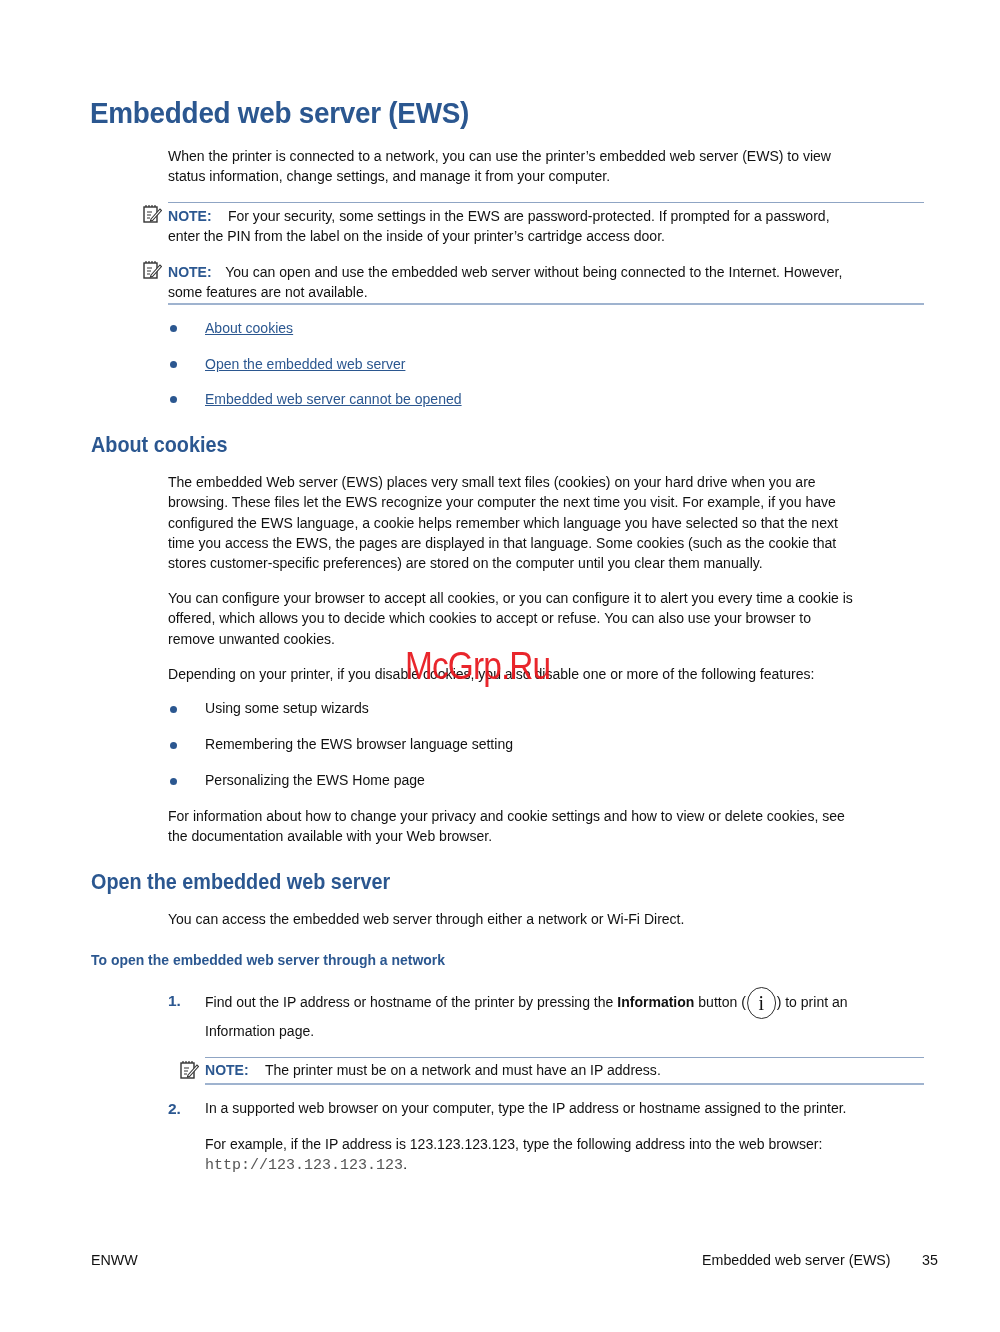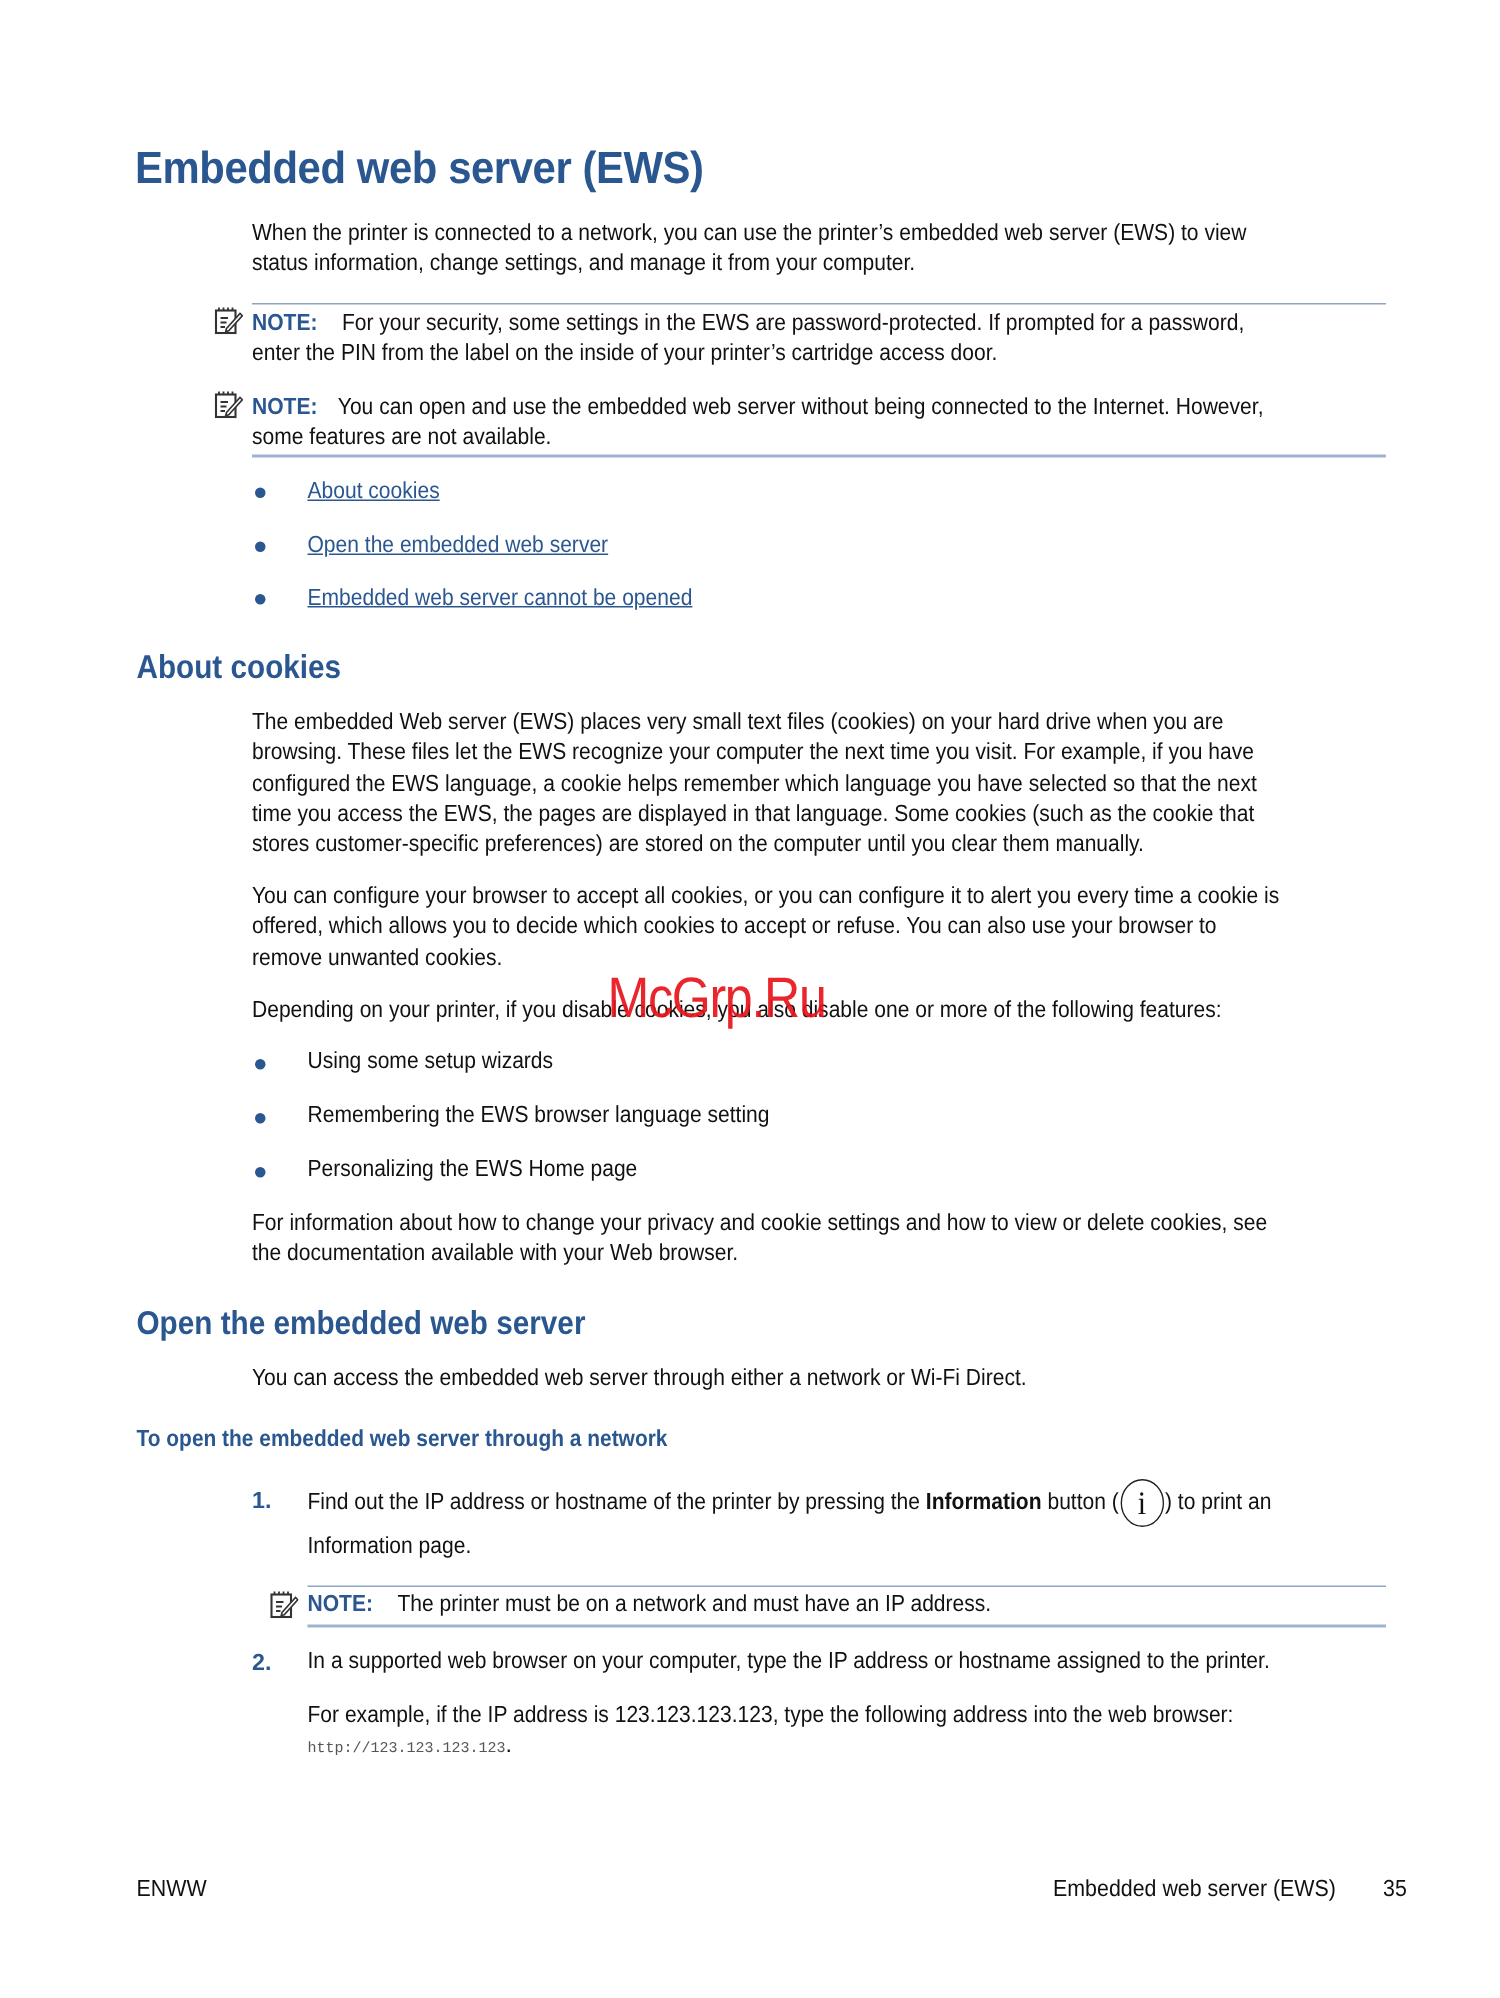--- a/index.html
+++ b/index.html
@@ -31,21 +31,21 @@
   .rule.thick { height: 2px; background: #9fb3cf; }
   .note-icon { width: 20px; height: 20px; }
   .note-label { color: #2b5790; font-weight: bold; }
   .bullet-dot {
     width: 7px; height: 7px; border-radius: 50%; background: #2b5790;
   }
   .link { color: #2b5790; text-decoration: underline; font-size: 15.5px;
     transform: scaleX(0.905); transform-origin: left; white-space: nowrap; }
   .item-text { font-size: 15.5px; transform: scaleX(0.905); transform-origin: left; white-space: nowrap; }
   .step-num { color: #2b5790; font-weight: bold; font-size: 15.5px; }
-  .mono { font-family: "Liberation Mono", monospace; color: #555555; font-size: 10px; }
+  .mono { font-family: "Liberation Mono", monospace; color: #555555; font-size: 15px; }
   .info-circle {
     display: inline-block; width: 30px; height: 30px; border: 1.5px solid #222;
     border-radius: 50%; text-align: center; line-height: 30px;
     font-family: "Liberation Serif", serif; font-size: 22px; vertical-align: middle;
     margin: 0 1px;
   }
   .footer { font-size: 15.5px; transform: scaleX(0.92); transform-origin: left; white-space: nowrap; }
   .watermark {
     left: 405px; top: 645px; font-size: 38px; color: #e8141b;
     font-family: "Liberation Sans", sans-serif; opacity: 0.92;

